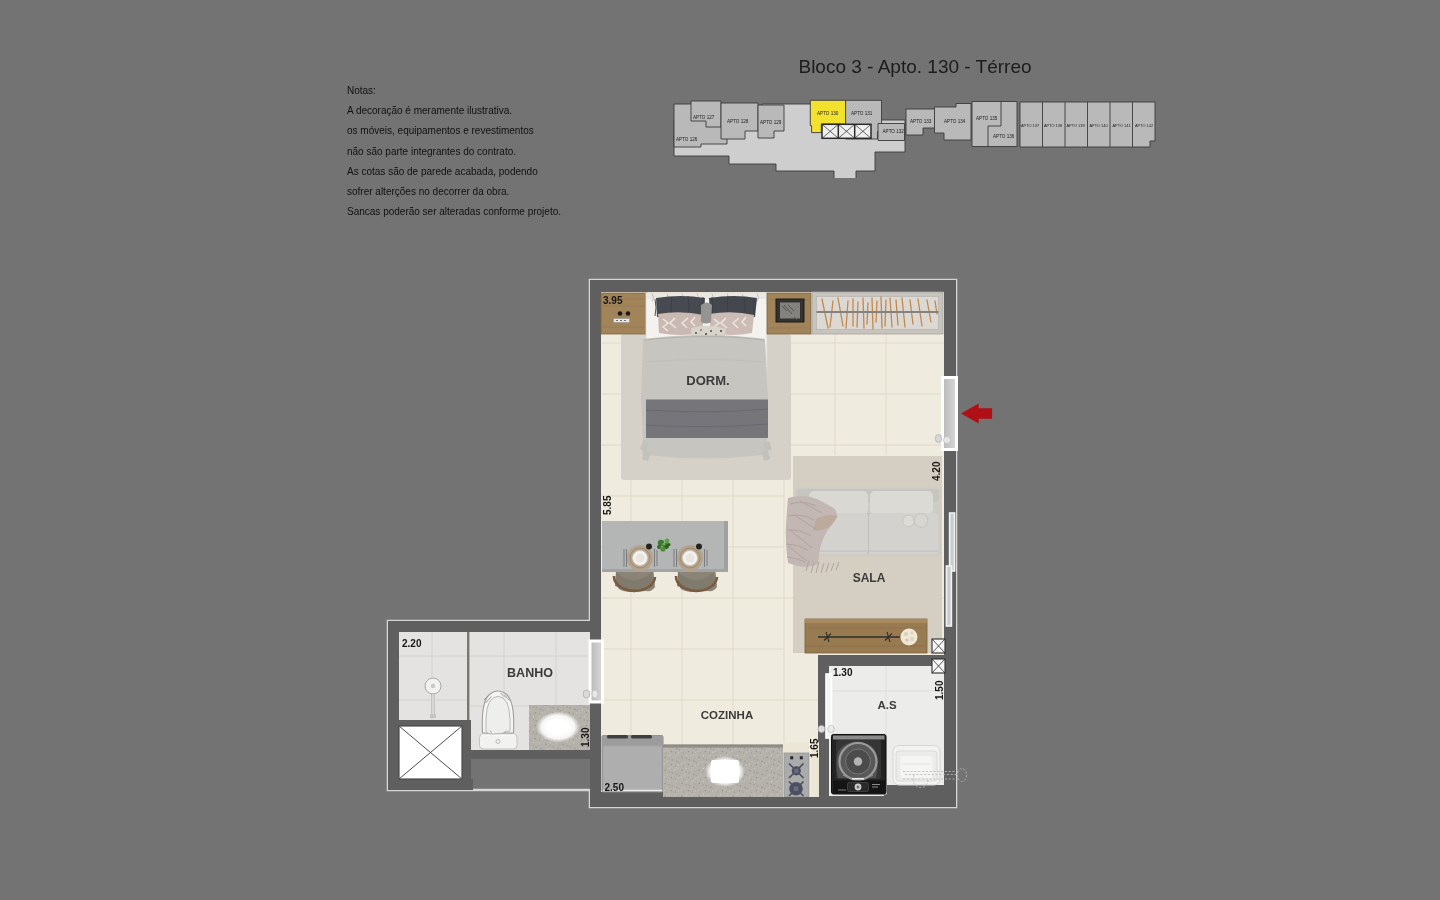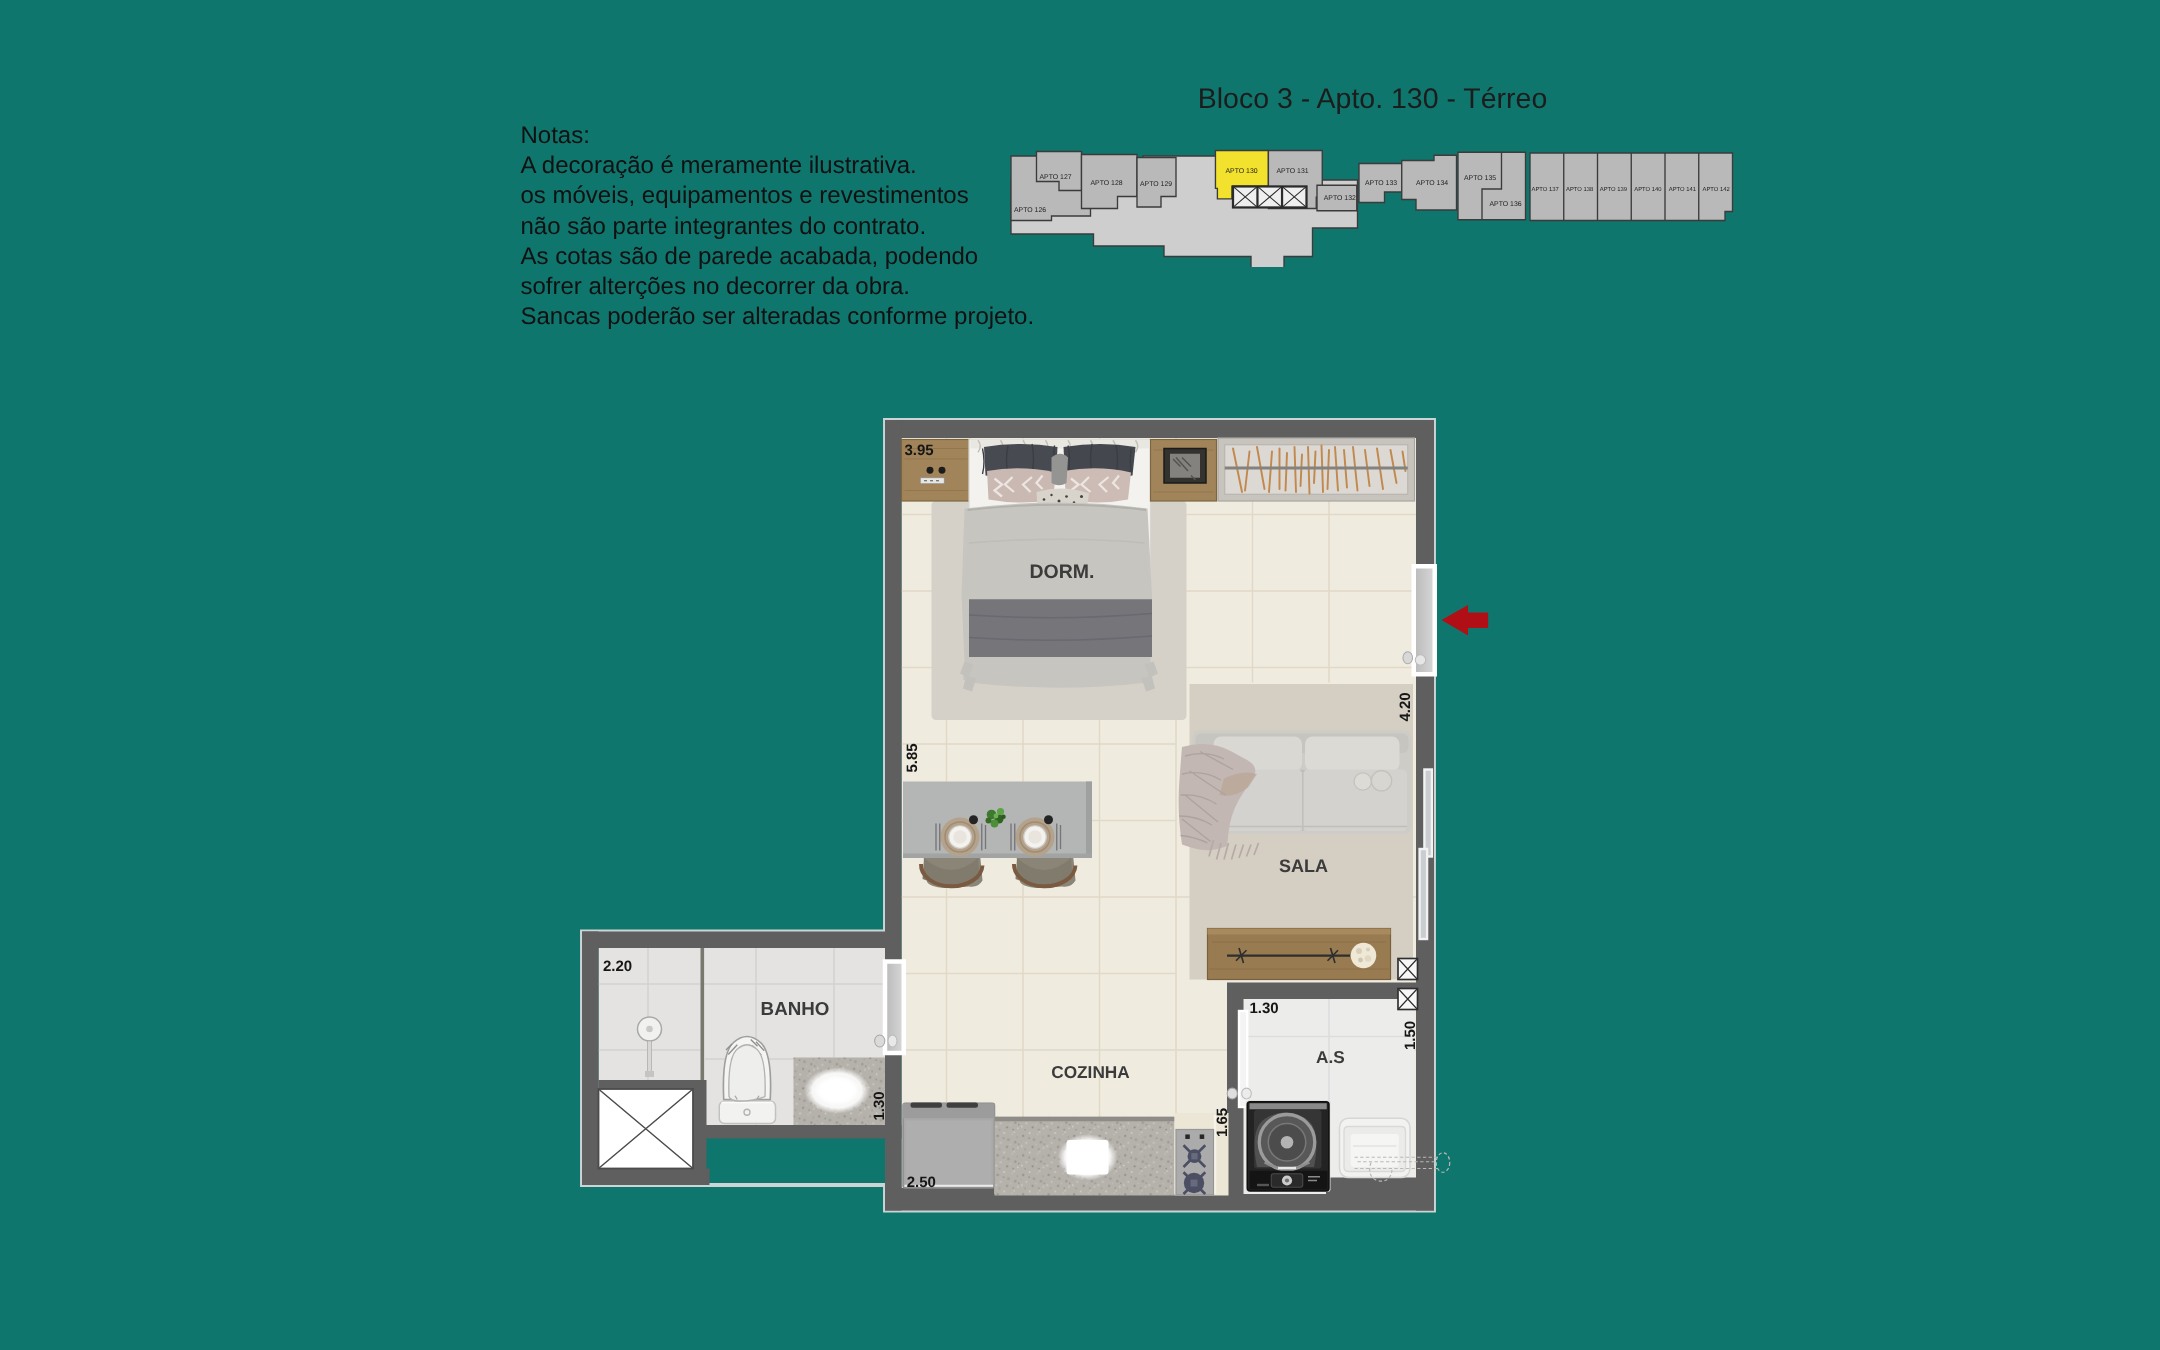--- a/index.html
+++ b/index.html
@@ -1,26 +1,26 @@
 <!DOCTYPE html>
 <html><head>
 <meta charset="utf-8">
 <style>
   html,body{margin:0;padding:0;background:#ffffff;}
-  #page{position:relative;width:1440px;height:900px;background:#0f766e;overflow:hidden;
+  #page{position:relative;width:1440px;height:900px;background:#737373;overflow:hidden;
         font-family:"Liberation Sans", sans-serif;}
   .abs{position:absolute;}
 </style>
 </head>
 <body>
 <div id="page">
 
 <div class="abs" style="left:700px;top:56px;width:430px;text-align:center;font-size:19px;color:#1c1c1c;">Bloco 3 - Apto. 130 - Térreo</div>
 
-<div class="abs" style="left:347px;top:81px;font-size:16px;line-height:20.2px;color:#111;">
+<div class="abs" style="left:347px;top:81px;font-size:10px;line-height:20.2px;color:#111;">
 Notas:<br>
 A decoração é meramente ilustrativa.<br>
 os móveis, equipamentos e revestimentos<br>
 não são parte integrantes do contrato.<br>
 As cotas são de parede acabada, podendo<br>
 sofrer alterções no decorrer da obra.<br>
 Sancas poderão ser alteradas conforme projeto.
 </div>
 
 <svg class="abs" style="left:668px;top:94px;" width="492" height="84" viewBox="668 94 492 84">

